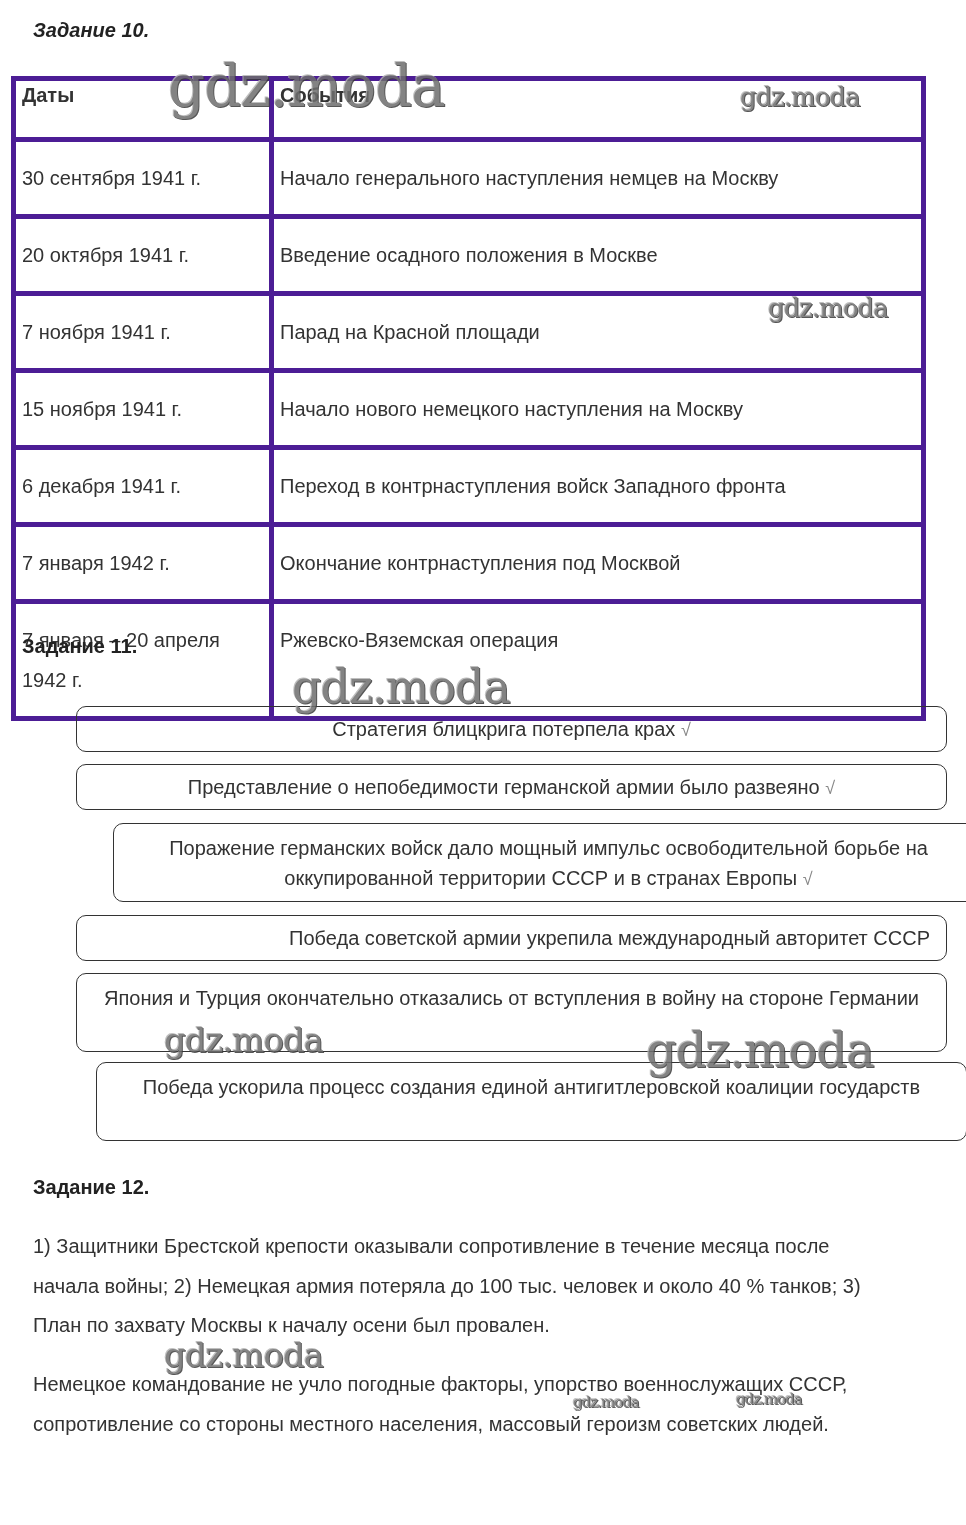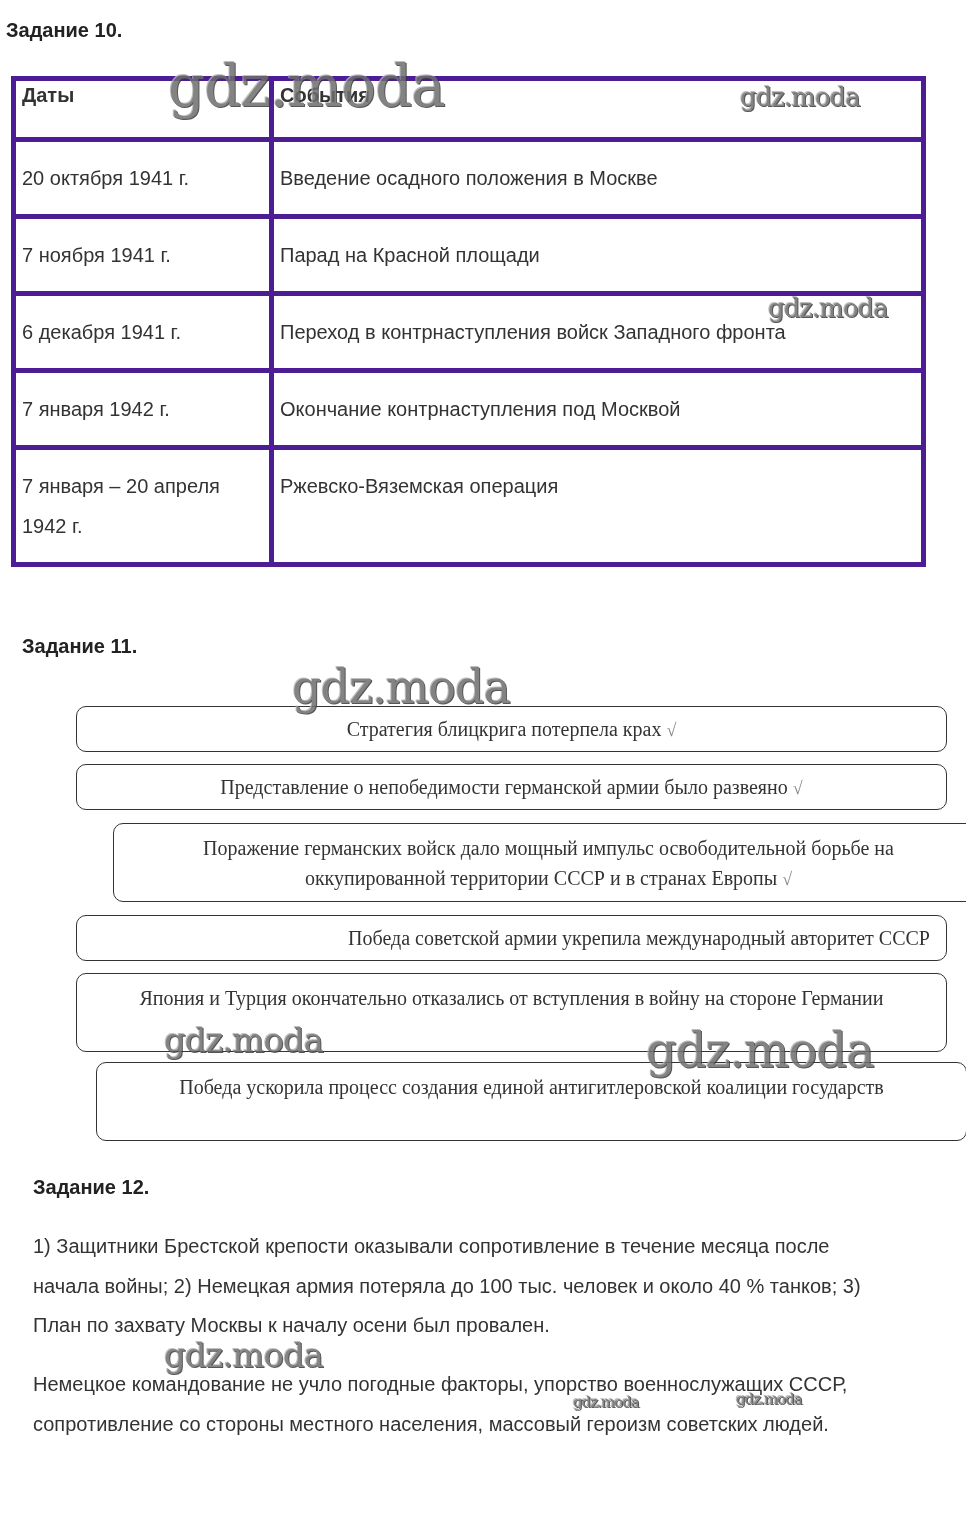--- a/index.html
+++ b/index.html
@@ -58,21 +58,21 @@
       border-radius: 10px;
       box-sizing: border-box;
       text-align: center;
       font-size: 20px;
       color: #333333;
       line-height: 30px;
       display: flex;
       align-items: flex-start;
       justify-content: center;
     }
-    .box span { display: block; padding: 0 16px; font-family: Liberation Serif, serif; }
+    .box span { display: block; padding: 0 16px; }
     .check { color: #888888; font-size: 18px; }
 
     
     .para {
       position: absolute;
       left: 33px;
       width: 880px;
       font-size: 20px;
       line-height: 39.5px;
       color: #333333;
@@ -88,37 +88,45 @@
       letter-spacing: -1px;
       pointer-events: none;
       white-space: nowrap;
       text-shadow: 1px 1px 0 #3a3a3a, -1px -1px 0 #b5b5b5;
       opacity: 0.85;
     }
   </style>
 </head>
 <body>
 
-<h2 class="heading" style="left:6px; top:19px;">Задание 10.</h2>
+<h2 class="heading" style="left:33px; top:19px;font-style:italic;">Задание 10.</h2>
 
 <table class="events-table">
   <thead>
     <tr>
       <th class="col-date">Даты</th>
       <th>События</th>
     </tr>
   </thead>
   <tbody>
     <tr>
+      <td>30 сентября 1941 г.</td>
+      <td>Начало генерального наступления немцев на Москву</td>
+    </tr>
+    <tr>
       <td>20 октября 1941 г.</td>
       <td>Введение осадного положения в Москве</td>
     </tr>
     <tr>
       <td>7 ноября 1941 г.</td>
       <td>Парад на Красной площади</td>
+    </tr>
+    <tr>
+      <td>15 ноября 1941 г.</td>
+      <td>Начало нового немецкого наступления на Москву</td>
     </tr>
     <tr>
       <td>6 декабря 1941 г.</td>
       <td>Переход в контрнаступления войск Западного фронта</td>
     </tr>
     <tr>
       <td>7 января 1942 г.</td>
       <td>Окончание контрнаступления под Москвой</td>
     </tr>
     <tr>

